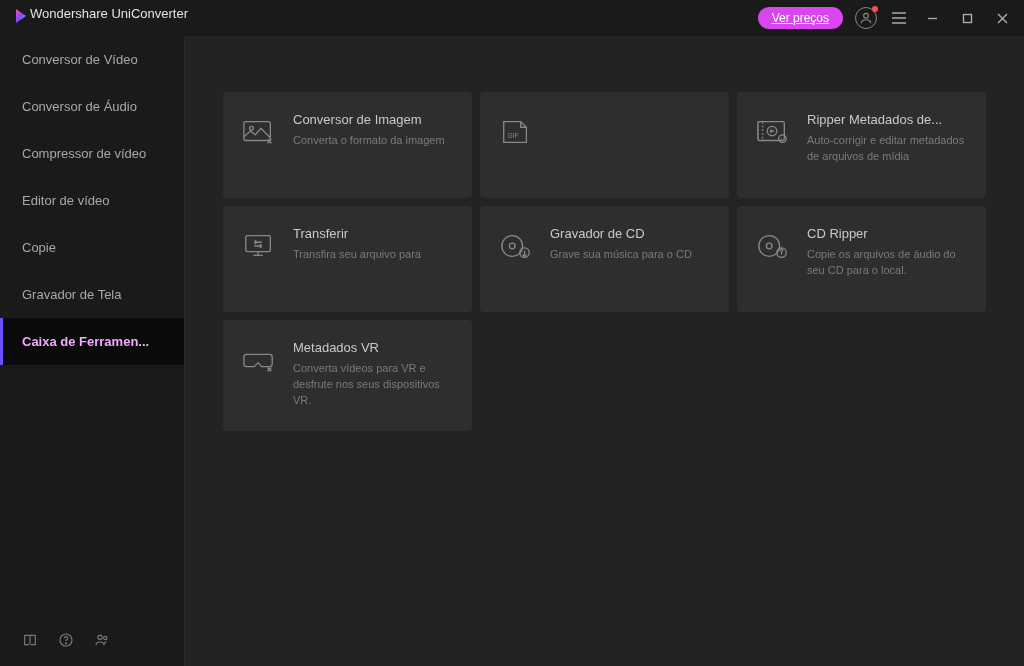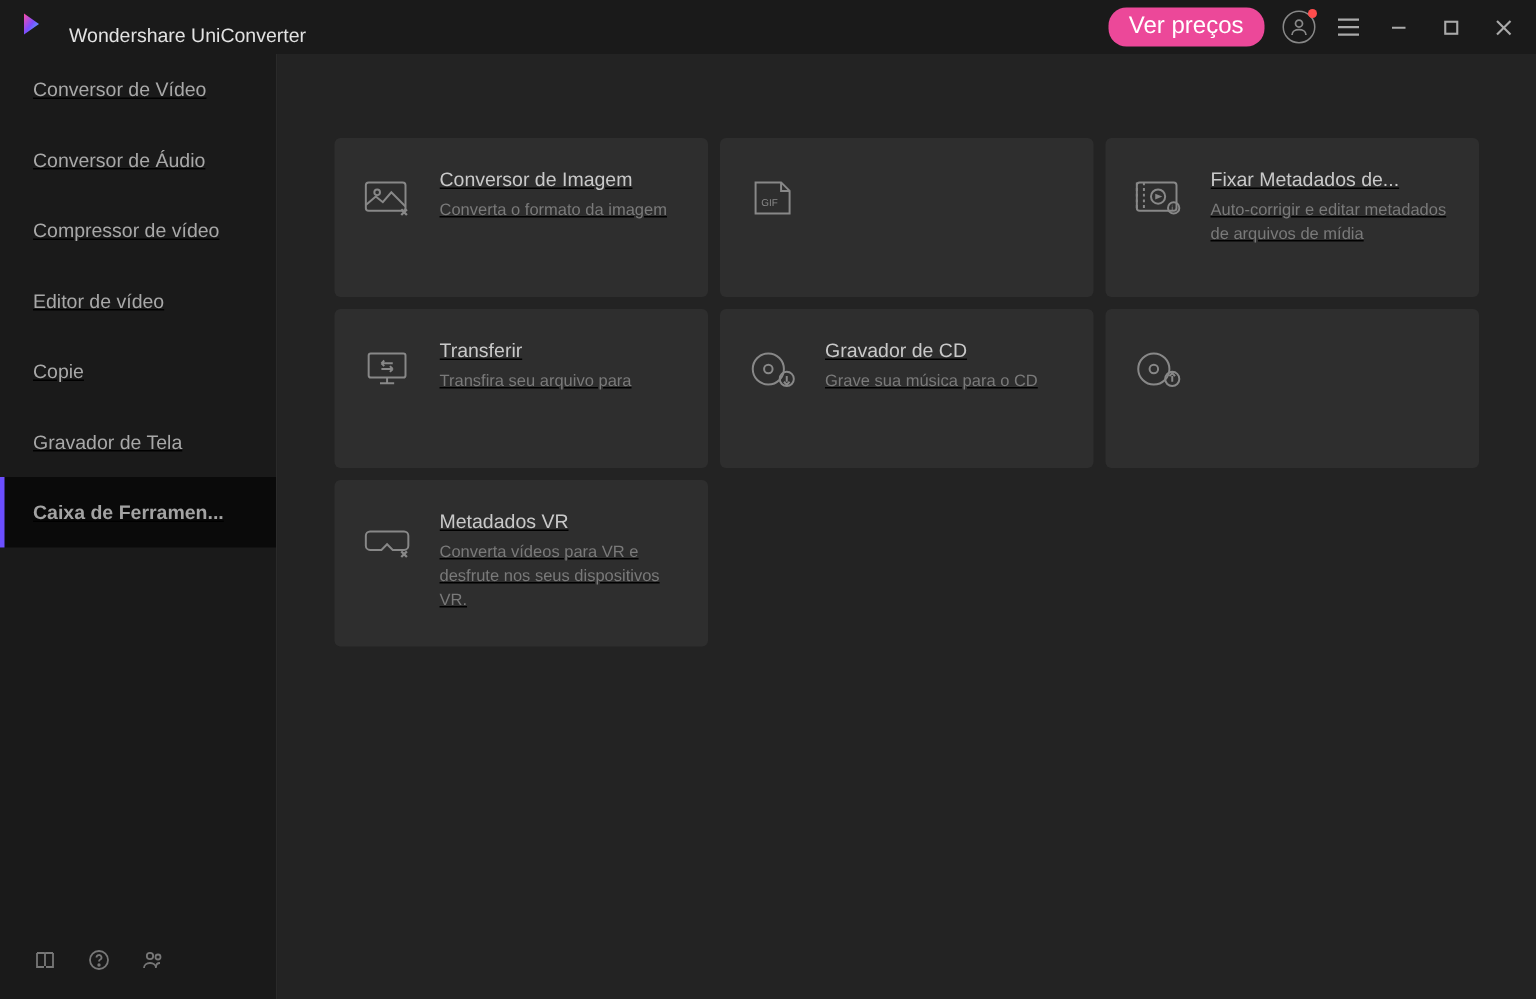--- a/index.html
+++ b/index.html
@@ -22,42 +22,43 @@
     }
     .titlebar {
       display: flex;
       align-items: center;
       height: 36px;
       padding: 0 10px;
       background: #1a1a1a;
     }
     .logo-group {
       display: flex;
-      align-items: flex-end;
-      gap: 16px;
+      align-items: flex-start;
+      gap: 0;
     }
     .app-title {
       color: #e2e2e2;
       font-size: 13px;
       font-weight: 400;
     }
     .titlebar-right {
       margin-left: auto;
       display: flex;
       align-items: center;
       gap: 12px;
     }
     .price-btn {
-      background: #ec4899;
+      background: #d946ef;
       color: #fff;
       border: none;
       border-radius: 12px;
       padding: 4px 14px;
-      font-size: 16px;
-      cursor: pointer;
+      font-size: 12px;
+      cursor: pointer;
+      text-decoration: underline;
     }
     .avatar {
       width: 22px;
       height: 22px;
       border-radius: 50%;
       border: 1.5px solid #888;
       position: relative;
       display: flex;
       align-items: center;
       justify-content: center;
@@ -87,21 +88,20 @@
       cursor: pointer;
       padding: 2px;
       display: flex;
       align-items: center;
       justify-content: center;
     }
     .main-body {
       display: flex;
       flex: 1;
       min-height: 0;
-      text-decoration: underline;
     }
     .sidebar {
       width: 185px;
       background: #1a1a1a;
       border-right: 1px solid #2a2a2a;
       display: flex;
       flex-direction: column;
     }
     .sidebar-list {
       flex: 1;
@@ -110,21 +110,21 @@
       padding: 16px 22px;
       color: #a8a8a8;
       font-size: 13px;
       cursor: pointer;
       white-space: nowrap;
       overflow: hidden;
       text-overflow: ellipsis;
     }
     .sidebar-item.active {
       background: #0a0a0a;
-      color: #a3a3a3;
+      color: #f0abfc;
       font-weight: 600;
       border-left: 3px solid #6b4eff;
       padding-left: 19px;
     }
     .sidebar-footer {
       display: flex;
       gap: 20px;
       padding: 18px 22px;
     }
     .footer-icon {
@@ -311,21 +311,21 @@
             <svg viewBox="0 0 36 28" fill="none" stroke="currentColor" stroke-width="1.4">
               <rect x="2" y="3" width="28" height="20" rx="2"></rect>
               <path d="M2 3 v20 M7 3 v20" stroke-dasharray="2 2"></path>
               <circle cx="17" cy="13" r="5"></circle>
               <path d="M15 11 l5 2-5 2z" fill="currentColor" stroke="none"></path>
               <circle cx="28" cy="21" r="4"></circle>
               <text x="26.3" y="23.5" font-size="6" fill="currentColor" stroke="none">i</text>
             </svg>
           </div>
           <div class="tool-text">
-            <div class="tool-title">Fixar Metadados de...</div>
+            <div class="tool-title">Ripper Metadados de...</div>
             <div class="tool-desc">Auto-corrigir e editar metadados de arquivos de mídia</div>
           </div>
         </div>
 
         <div class="tool-card">
           <div class="tool-icon">
             <svg viewBox="0 0 36 28" fill="none" stroke="currentColor" stroke-width="1.4">
               <rect x="4" y="3" width="26" height="17" rx="1.5"></rect>
               <path d="M12 24 h10 M17 20 v4"></path>
               <path d="M13 10 h8 M13 10 l2-2 M13 10 l2 2"></path>
@@ -355,20 +355,24 @@
 
         <div class="tool-card">
           <div class="tool-icon">
             <svg viewBox="0 0 36 28" fill="none" stroke="currentColor" stroke-width="1.4">
               <circle cx="14" cy="14" r="11"></circle>
               <circle cx="14" cy="14" r="3"></circle>
               <circle cx="27" cy="21" r="5"></circle>
               <path d="M27 23 v-4 M25 19 l2-2 2 2"></path>
             </svg>
           </div>
+          <div class="tool-text">
+            <div class="tool-title">CD Ripper</div>
+            <div class="tool-desc">Copie os arquivos de áudio do seu CD para o local.</div>
+          </div>
         </div>
 
         <div class="tool-card">
           <div class="tool-icon">
             <svg viewBox="0 0 36 28" fill="none" stroke="currentColor" stroke-width="1.4">
               <path d="M5 8 h24 a3 3 0 0 1 3 3 v7 a3 3 0 0 1-3 3 h-8 l-4-4-4 4 h-8 a3 3 0 0 1-3-3 v-7 a3 3 0 0 1 3-3 z"></path>
               <path d="M27 22 l4 4 M31 22 l-4 4" stroke-width="1.6"></path>
             </svg>
           </div>
           <div class="tool-text">

